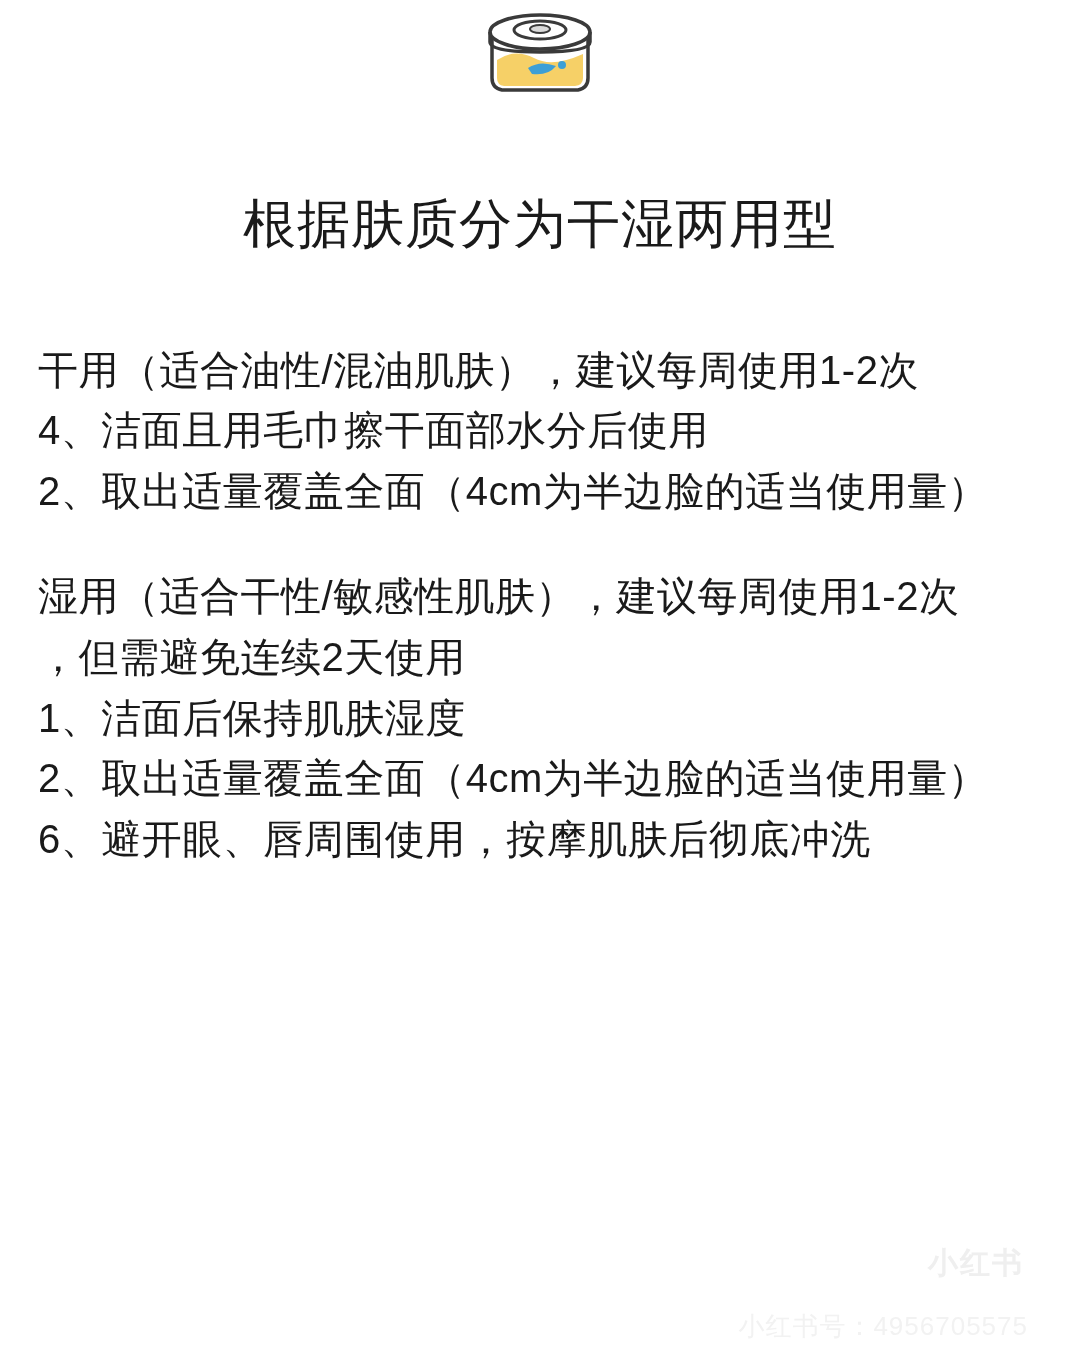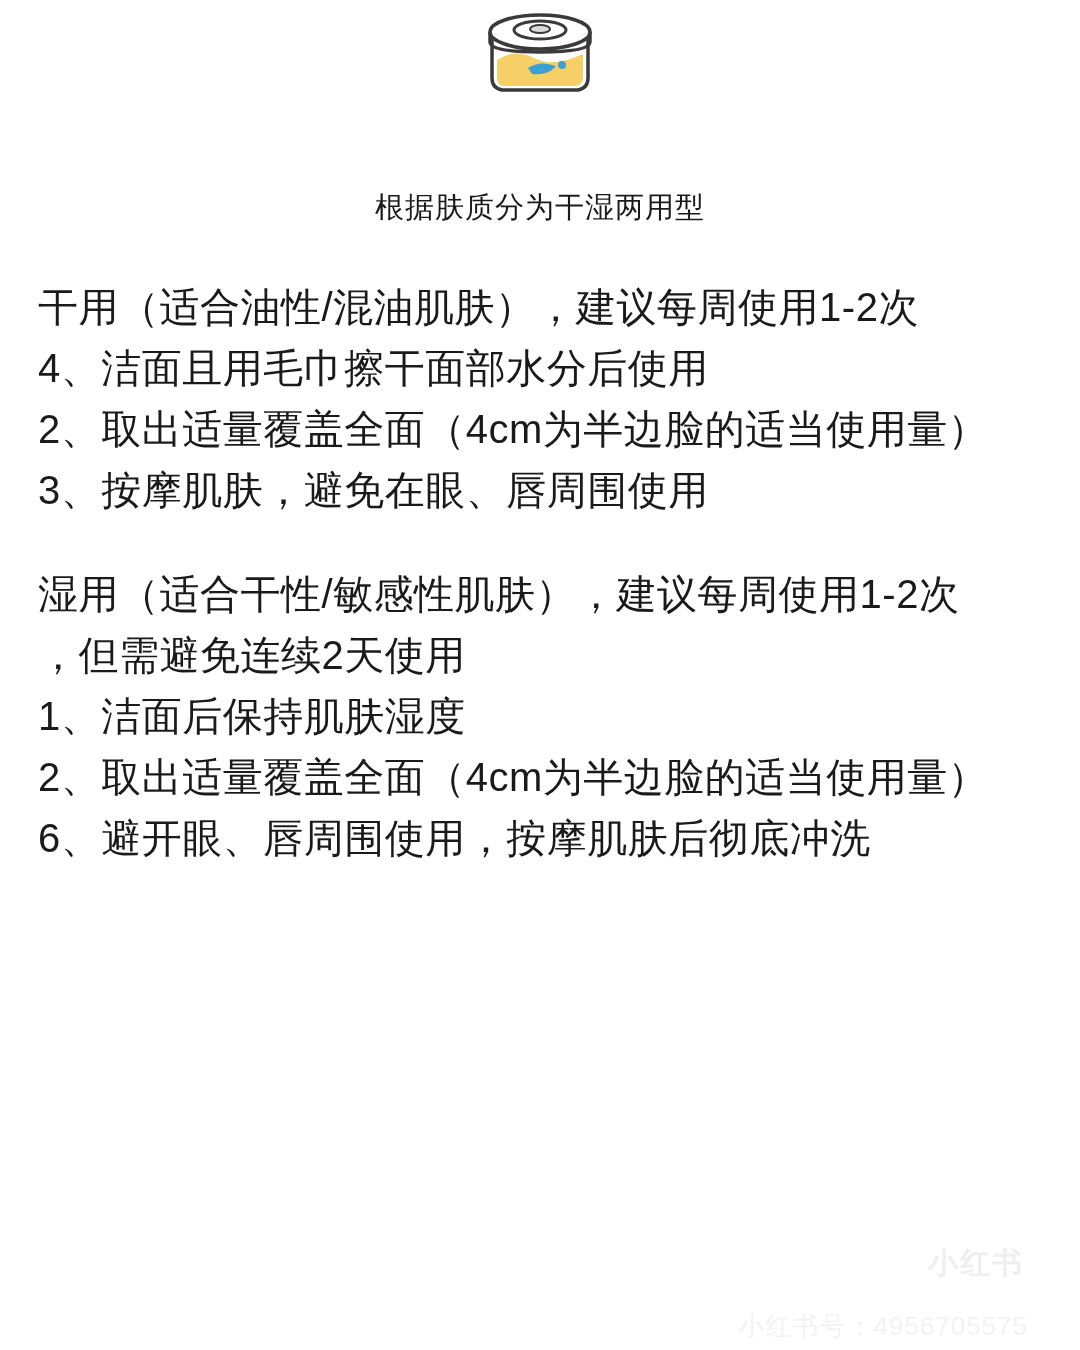--- a/index.html
+++ b/index.html
@@ -33,32 +33,32 @@
     padding-top: 2px;
     box-sizing: border-box;
   }
   .jar-icon {
     display: block;
   }
 
   
   .heading {
     text-align: center;
-    font-size: 29px;
+    font-size: 53px;
     line-height: 1.35;
     letter-spacing: 1px;
     color: #1a1a1a;
     margin-top: 78px;
   }
 
   
   .content {
     padding: 0 40px 0 38px;
     box-sizing: border-box;
-    margin-top: 50px;
+    margin-top: 80px;
   }
   .para {
     font-size: 40px;
     line-height: 1.52;
     color: #1a1a1a;
     letter-spacing: 0.5px;
   }
   .line {
     white-space: pre-wrap;
   }
@@ -112,21 +112,20 @@
   </div>
 
   <div class="heading">根据肤质分为干湿两用型</div>
 
   <div class="content">
 
     <div class="para">
       <div class="line">干用（适合油性/混油肌肤），建议每周使用1-2次</div>
       <div class="line">4、洁面且用毛巾擦干面部水分后使用</div>
       <div class="line">2、取出适量覆盖全面（4cm为半边脸的适当使用量）</div>
-      <div class="line">3、按摩肌肤，避免在眼、唇周围使用</div>
     </div>
 
     <div class="block-gap"></div>
 
     <div class="para">
       <div class="line">湿用（适合干性/敏感性肌肤），建议每周使用1-2次</div>
       <div class="line">，但需避免连续2天使用</div>
       <div class="line">1、洁面后保持肌肤湿度</div>
       <div class="line">2、取出适量覆盖全面（4cm为半边脸的适当使用量）</div>
       <div class="line">6、避开眼、唇周围使用，按摩肌肤后彻底冲洗</div>

